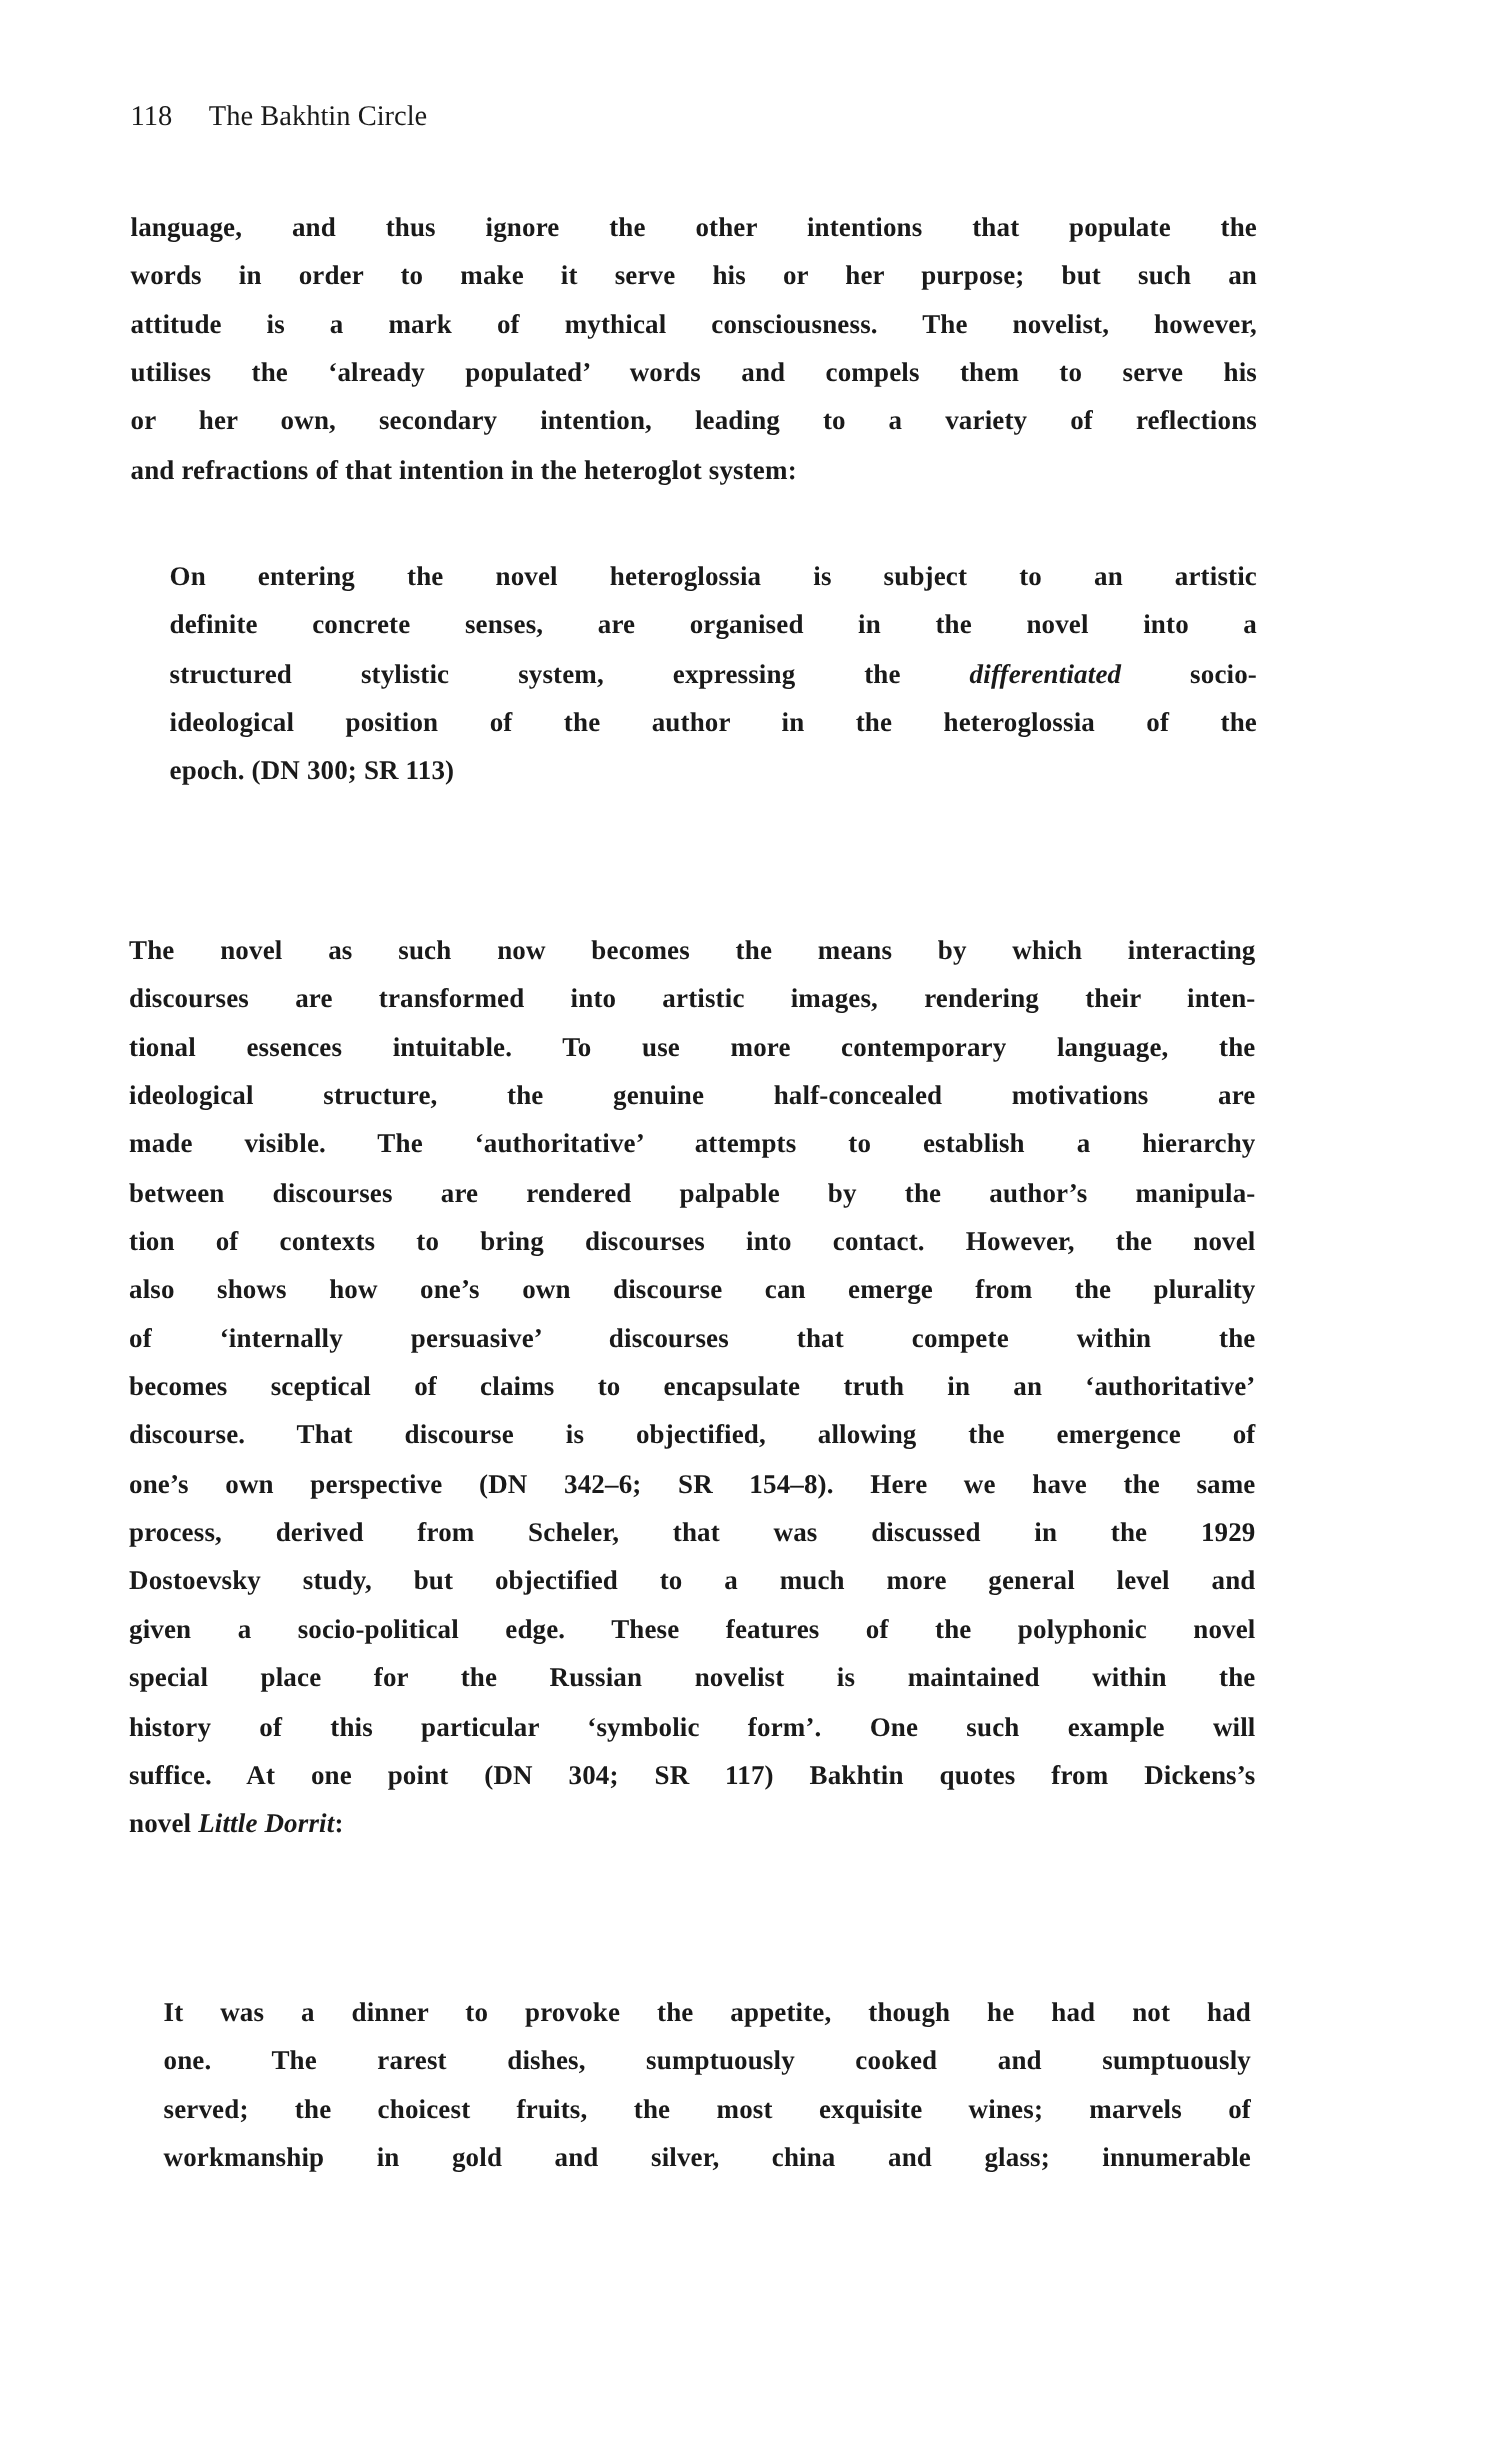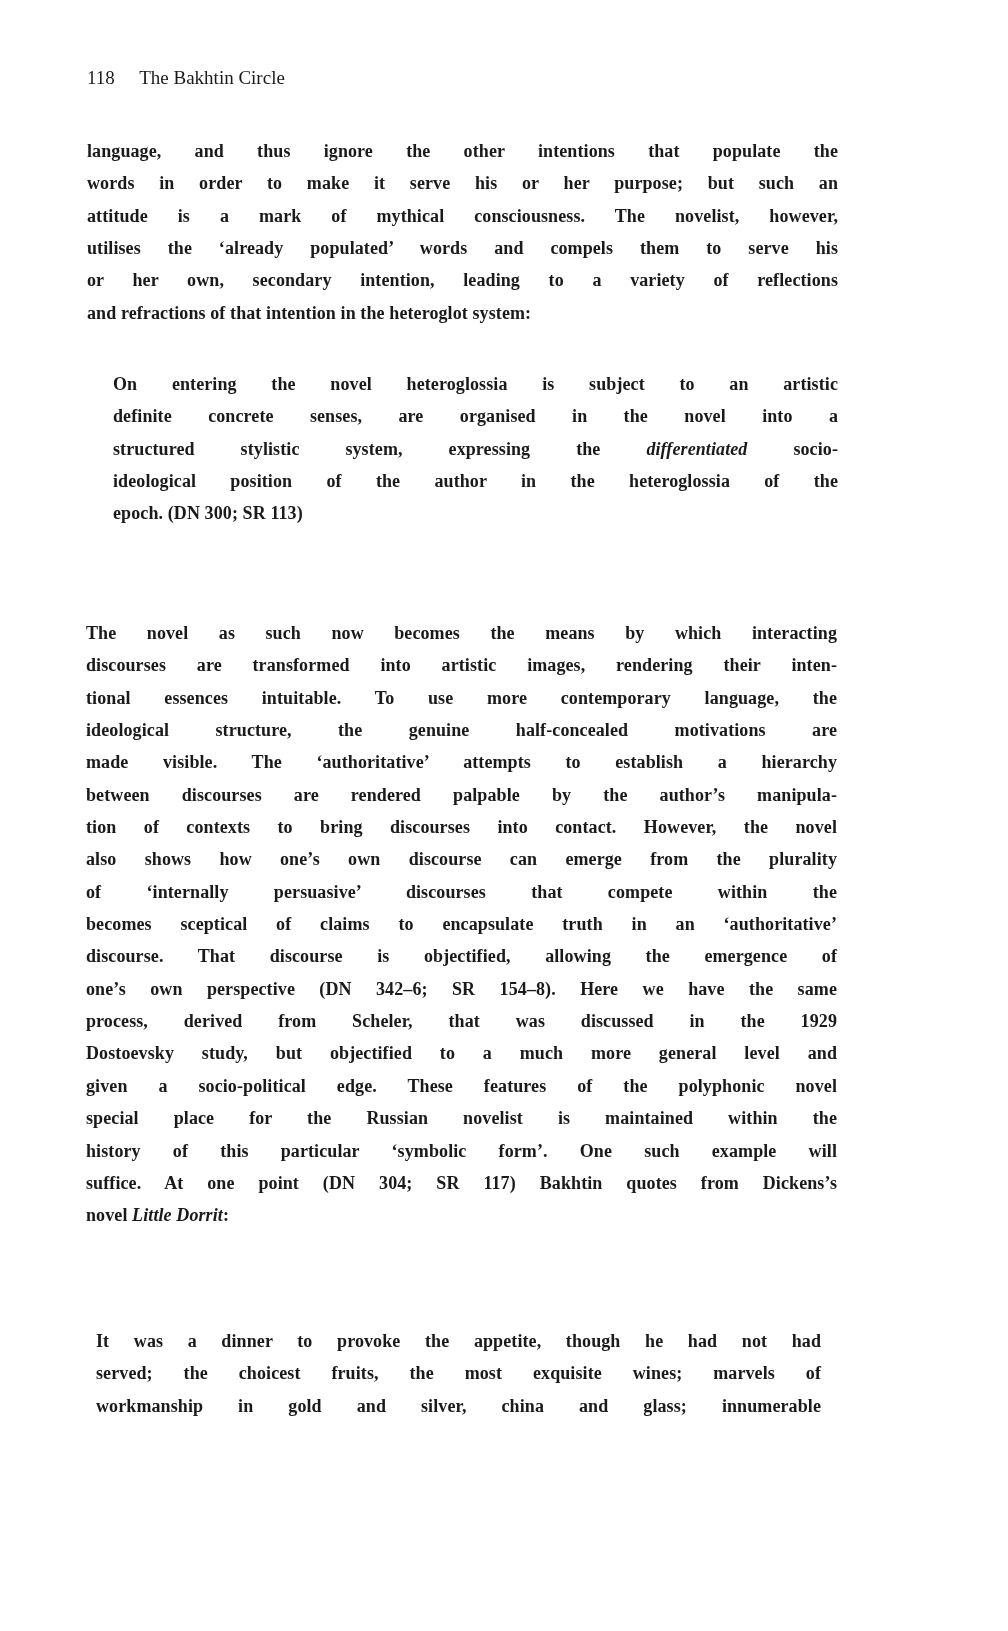--- a/index.html
+++ b/index.html
@@ -11,21 +11,21 @@
   .running-head .pg { margin-right: 20px; }
   .block { position: absolute; }
   .line { display: block; height: 32.35px; line-height: 32.35px; font-size: 18px;
           font-family: "Liberation Serif", serif; text-align: justify; text-align-last: justify;
           white-space: nowrap; overflow: visible; letter-spacing: 0.1px; font-weight: bold; }
   .line.last { text-align-last: left; }
   .it { font-style: italic; }
   #para1 { left: 87px; top: 135px; width: 751px; }
   #quote1 { left: 113px; top: 368px; width: 725px; }
   #para2 { left: 86px; top: 617px; width: 751px; }
-  #quote2 { left: 96px; top: 1325px; width: 725px; }
+  #quote2 { left: 109px; top: 1325px; width: 725px; }
 </style>
 </head>
 <body>
 
 <div class="page">
   <div class="running-head">
     <span class="pg">118</span>
     <span>The Bakhtin Circle</span>
   </div>
 
@@ -60,16 +60,17 @@
       <span class="line"><span>process, derived from Scheler, that was discussed in the 1929</span></span>
       <span class="line"><span>Dostoevsky study, but objectified to a much more general level and</span></span>
       <span class="line"><span>given a socio-political edge. These features of the polyphonic novel</span></span>
       <span class="line"><span>special place for the Russian novelist is maintained within the</span></span>
       <span class="line"><span>history of this particular ‘symbolic form’. One such example will</span></span>
       <span class="line"><span>suffice. At one point (DN 304; SR 117) Bakhtin quotes from Dickens’s</span></span>
       <span class="line last"><span>novel </span><span class="it">Little Dorrit</span><span>:</span></span>
     </div>
   <div class="block" id="quote2">
       <span class="line"><span>It was a dinner to provoke the appetite, though he had not had</span></span>
+      <span class="line"><span>one. The rarest dishes, sumptuously cooked and sumptuously</span></span>
       <span class="line"><span>served; the choicest fruits, the most exquisite wines; marvels of</span></span>
       <span class="line"><span>workmanship in gold and silver, china and glass; innumerable</span></span>
     </div>
 </div>
 
 </body></html>

